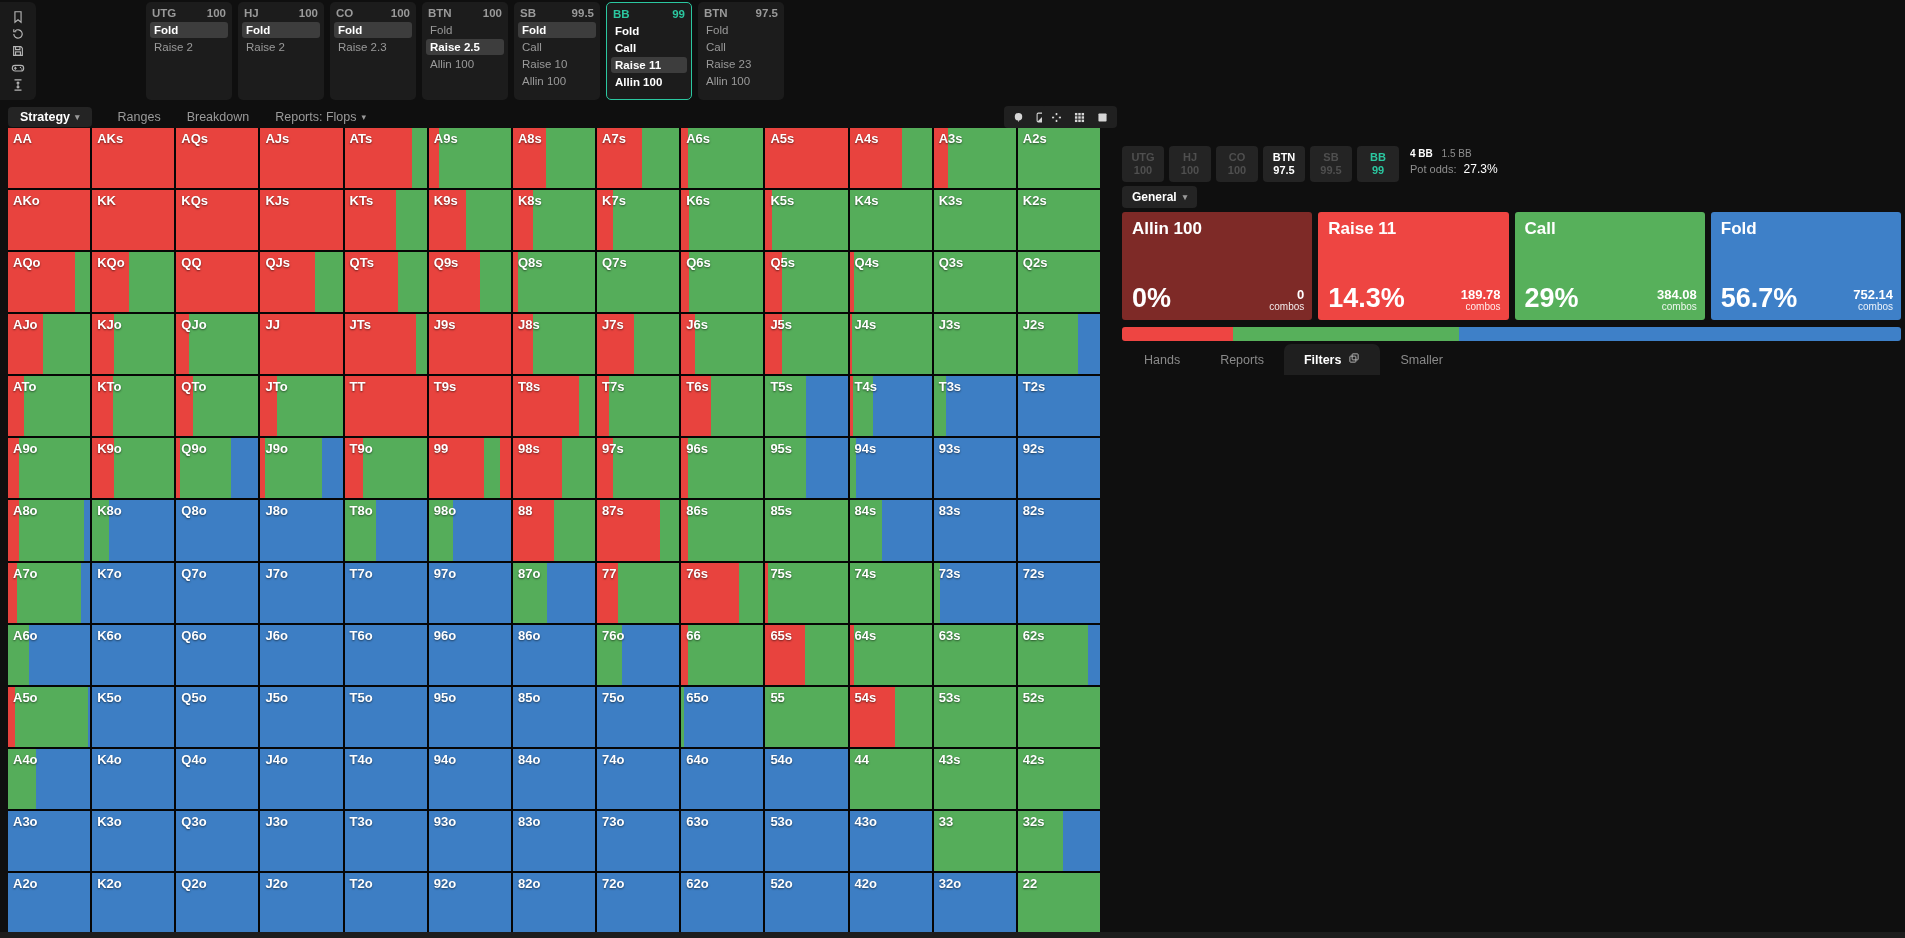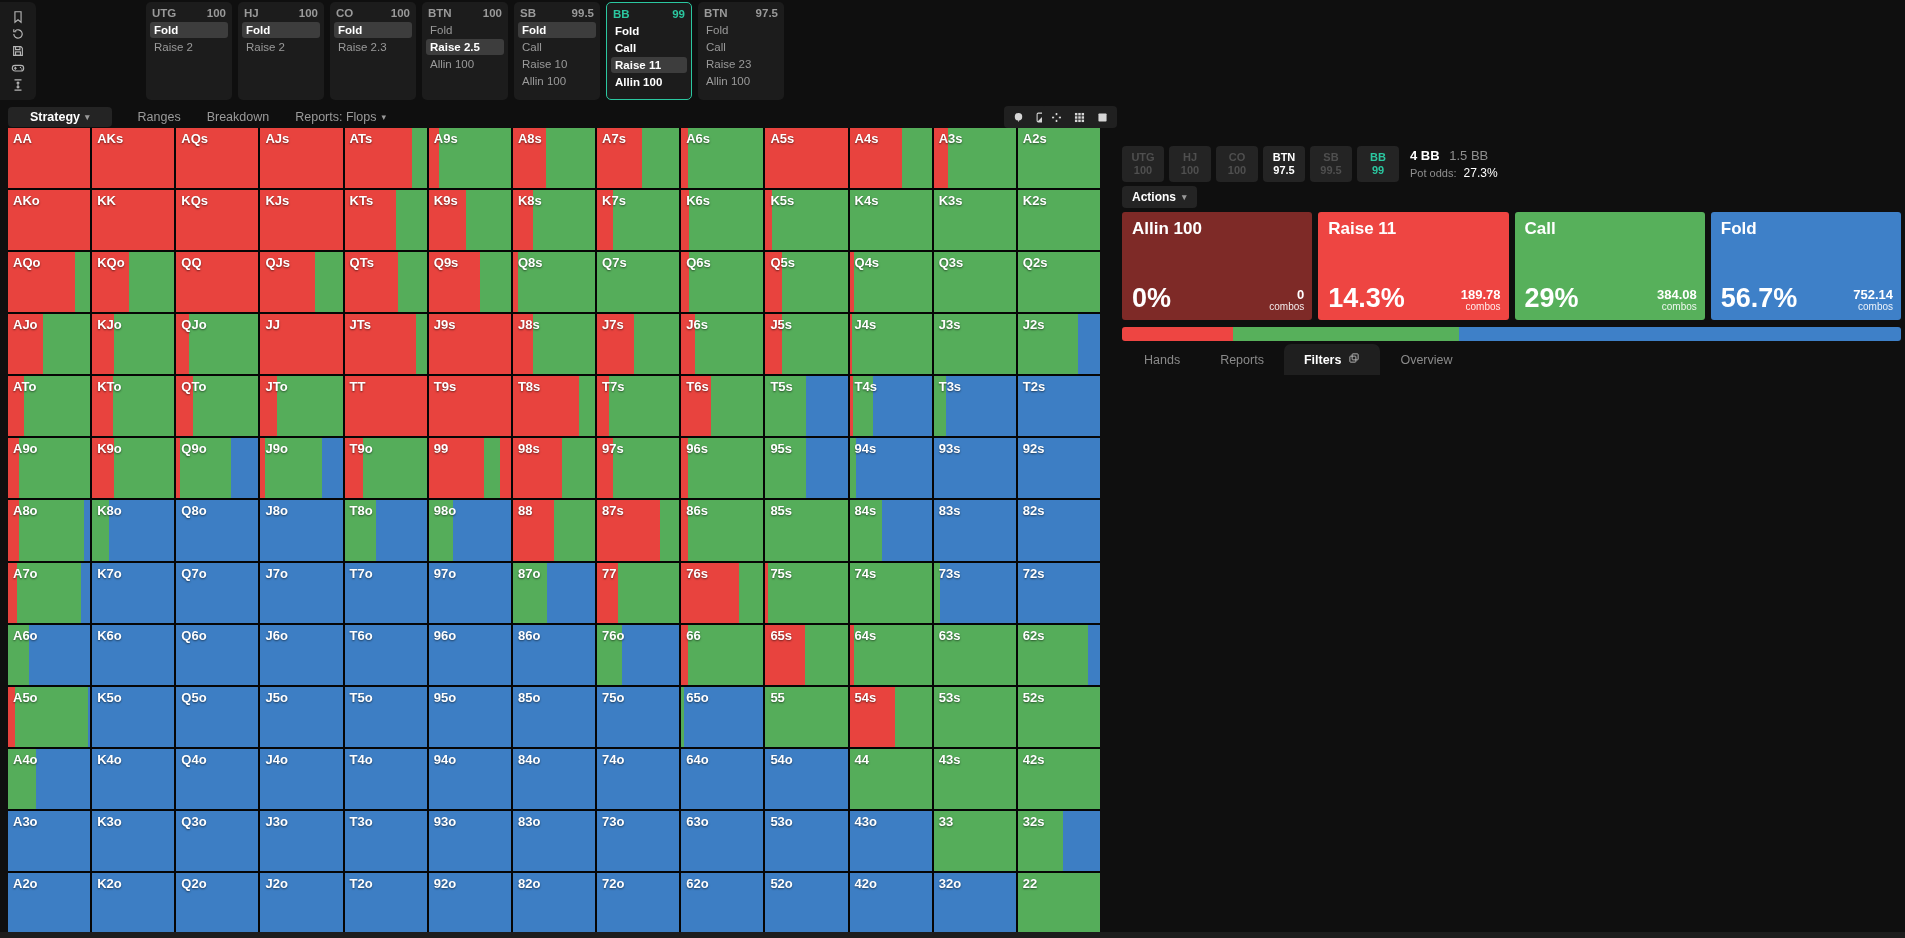--- a/index.html
+++ b/index.html
@@ -26,21 +26,21 @@
   .pcol.hero { border:1px solid #2bc7a0; }
   .pcol-head { display:flex; justify-content:space-between; color:#9a9a9a; font-size:11.5px; font-weight:bold; margin-bottom:3px; }
   .pcol.hero .pcol-head { color:#2bc7a0; }
   .pcol .act { color:#9a9a9a; font-size:11.5px; line-height:16px; padding:0 4px; border-radius:3px; margin:1px -2px; white-space:nowrap; cursor:pointer; }
   .pcol .act.sel { background:#3d3d3d; color:#fff; font-weight:bold; }
   .pcol.hero .act { color:#fff; font-weight:bold; }
 
   
   .toolbar { position:absolute; left:8px; top:105px; height:24px; display:flex; align-items:center; gap:26px; }
   .tb-item { color:#9a9a9a; font-size:12.5px; display:flex; align-items:center; gap:5px; cursor:pointer; white-space:nowrap; }
-  .tb-item.active { background:#242424; color:#fff; font-weight:bold; padding:3px 22px; border-radius:4px; }
+  .tb-item.active { background:#242424; color:#fff; font-weight:bold; padding:3px 12px; border-radius:4px; }
   .tb-item .caret { font-size:9px; color:#9a9a9a; }
   .icon-group { position:absolute; top:106px; height:22px; background:#202020; border-radius:4px; display:flex; align-items:center; gap:10px; padding:0 8px; }
   .icon-group .tic { width:13px; height:13px; cursor:pointer; }
   .icon-group svg { width:13px; height:13px; display:block; }
 
   
   #matrix { position:absolute; left:8px; top:128px; width:1092px; height:805px; display:grid; grid-template-columns:repeat(13,1fr); grid-template-rows:repeat(13,1fr); gap:2px; background:#060606; }
   .cell { position:relative; overflow:hidden; cursor:pointer; }
   .cell .segs { position:absolute; inset:0; display:flex; }
   .cell .seg { height:100%; }
@@ -50,21 +50,21 @@
   .panel { position:absolute; left:1118px; top:0; width:787px; height:938px; }
   .ptabs { position:absolute; left:0; top:112px; display:flex; align-items:flex-end; height:28px; }
   .ptab { color:#8f8f8f; font-size:12.5px; padding:7px 18px; cursor:pointer; white-space:nowrap; }
   .ptab.active { background:#232323; color:#fff; font-weight:bold; border-radius:7px 7px 0 0; }
 
   .badges { position:absolute; left:4px; top:146px; display:flex; gap:5px; }
   .badge { width:42px; height:36px; background:#242424; border-radius:4px; display:flex; flex-direction:column; align-items:center; justify-content:center; font-size:11px; font-weight:bold; line-height:13px; color:#4f4f4f; cursor:pointer; }
   .badge.active { color:#fff; }
   .badge.hero { color:#2bc7a0; }
   .potinfo { position:absolute; left:292px; top:148px; white-space:nowrap; }
-  .potinfo .l1 { font-size:13px; }
+  .potinfo .l1 { font-size:10px; }
   .potinfo .l1 .bb { color:#fff; font-weight:bold; }
   .potinfo .l1 .pot { color:#8f8f8f; margin-left:6px; }
   .potinfo .l2 { margin-top:3px; font-size:11px; }
   .potinfo .l2 .lab { color:#8f8f8f;margin-top:12px; }
   .potinfo .l2 .val { color:#fff; font-size:12px; margin-left:4px; }
 
   .actions-btn { position:absolute; left:4px; top:186px; height:22px; background:#242424; border:none; border-radius:4px; color:#fff; font-size:12px; font-weight:bold; font-family:inherit; display:flex; align-items:center; gap:6px; padding:0 10px; cursor:pointer; }
   .actions-btn .caret { font-size:9px; color:#9a9a9a; }
 
   .aboxes { position:absolute; left:4px; top:202px; margin-top:10px; width:779px; display:flex; gap:6px; }
@@ -1391,21 +1391,21 @@
       <div class="l1">
         <span class="bb">4 BB</span>
         <span class="pot">1.5 BB</span>
       </div>
       <div class="l2">
         <span class="lab">Pot odds:</span>
         <span class="val">27.3%</span>
       </div>
     </div>
     <button class="actions-btn">
-      <span>Actions</span>
+      <span>General</span>
       <span class="caret">▾</span>
     </button>
     <div class="aboxes" id="aboxes">
         <div class="abox" style="background: rgb(126, 42, 39);">
           <div class="aname">Allin 100</div>
           <div class="apct">0%</div>
           <div class="acombos">
             <div class="cv">0</div>
             <div class="cl">combos</div>
           </div>
@@ -1448,19 +1448,19 @@
           <span>Reports</span>
         </div>
         <div class="stab active">
           <span>Filters</span>
           <span><svg viewBox="0 0 16 16" fill="none" stroke="#b5b5b5" stroke-width="1.3">
               <rect x="5.5" y="2.5" width="8" height="8" rx="1"></rect>
               <rect x="2.5" y="5.5" width="8" height="8" rx="1"></rect>
             </svg></span>
         </div>
         <div class="stab">
-          <span>Overview</span>
+          <span>Smaller</span>
         </div>
       </div>
   </div>
 
   <div class="bottom-strip"></div>
 </div>
 
 </body></html>

